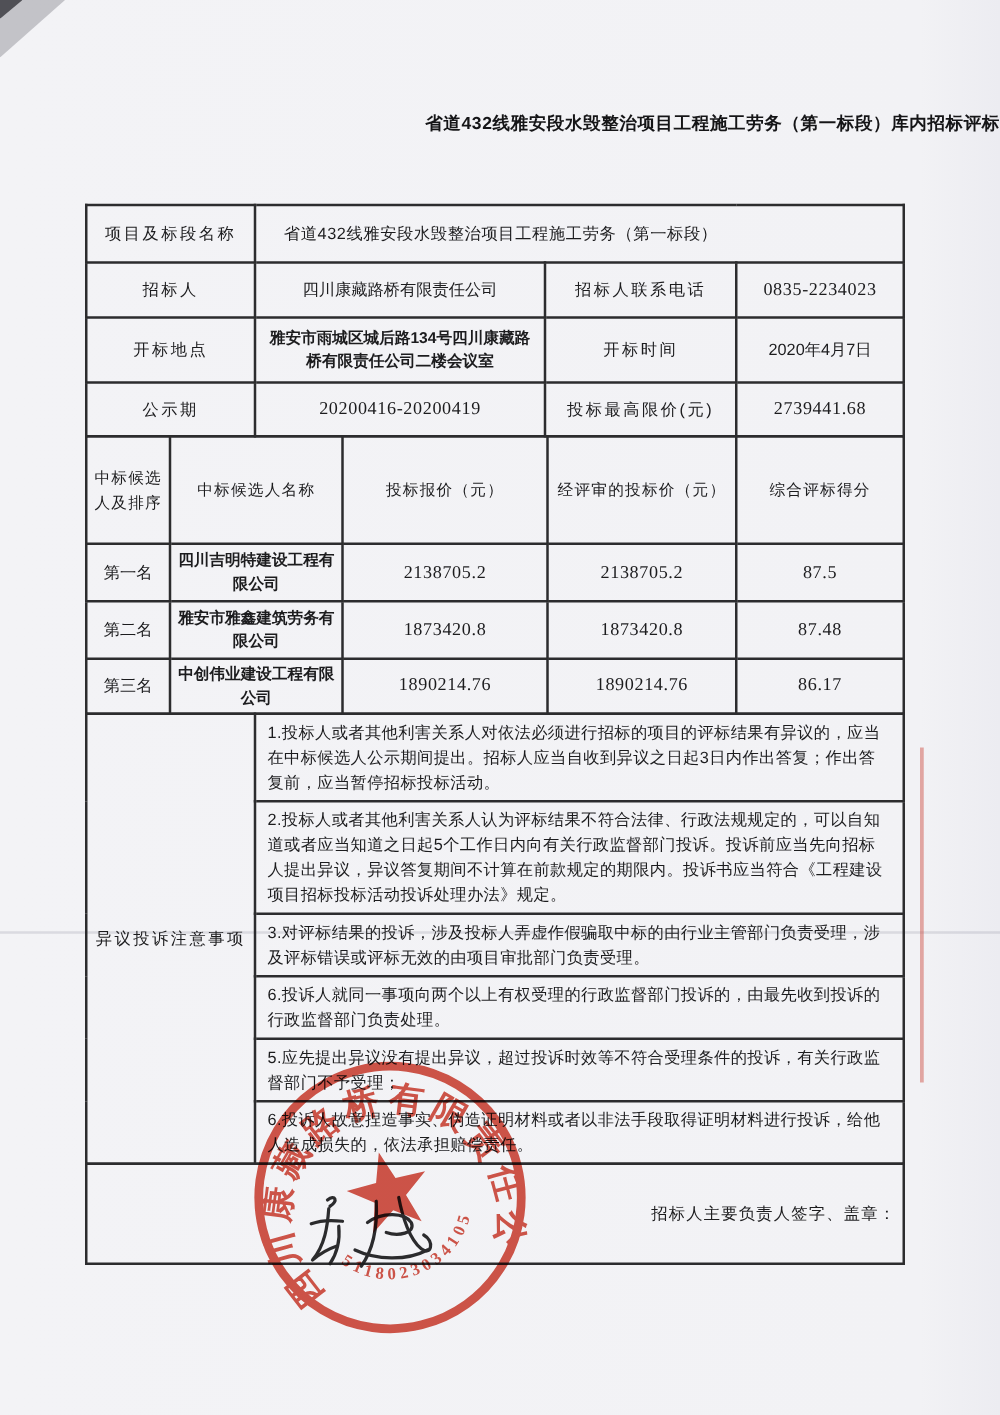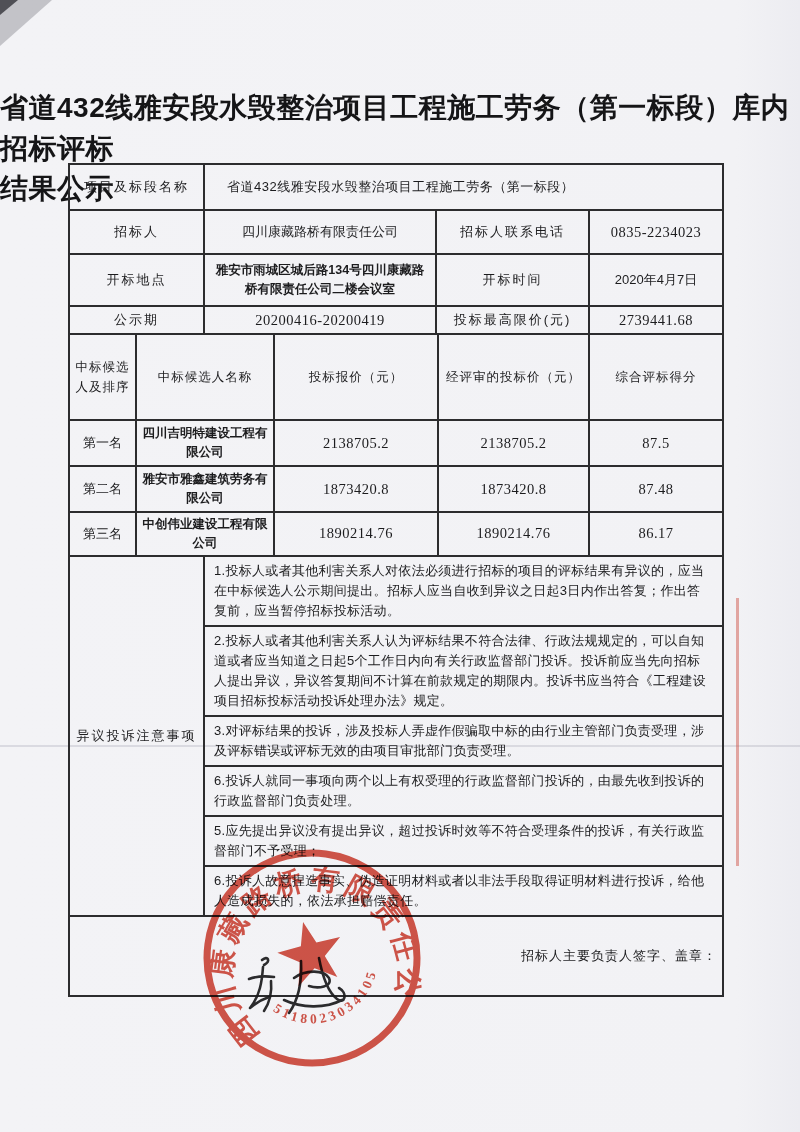--- a/index.html
+++ b/index.html
@@ -18,22 +18,22 @@
     background:#9a9aa2;clip-path:polygon(0 0,52px 0,0 46px);opacity:.55;}
   .corner-fold-dark{position:absolute;left:0;top:0;width:18px;height:15px;
     background:#3c3c42;clip-path:polygon(0 0,18px 0,0 15px);opacity:.85;}
   
   .crease-h{position:absolute;left:0;top:745px;width:800px;height:2px;
     background:rgba(130,130,150,.22);}
   .edge-red{position:absolute;left:736px;top:598px;width:3px;height:268px;
     background:rgba(205,70,60,.45);}
 
   .title{
-    position:absolute;left:0;top:88px;width:800px;text-align:left;
-    font-size:28px;font-weight:bold;line-height:1.45;letter-spacing:.5px;color:#151517;
+    position:absolute;left:0;top:88px;width:800px;text-align:right;
+    font-size:14px;font-weight:bold;line-height:1.45;letter-spacing:.5px;color:#151517;
   }
   .tables{position:absolute;left:68px;top:163px;width:654px;}
   table{border-collapse:collapse;table-layout:fixed;width:654px;}
   table + table{margin-top:-2px;}
   td{border:2px solid #2c2c2e;text-align:center;vertical-align:middle;
      font-size:13px;padding:2px 5px;overflow:hidden;color:#1c1c1e;margin-left:36px;}
   td.lbl{letter-spacing:2px;}
   td.val-left{text-align:left;padding-left:22px;letter-spacing:.5px;}
   td.num{font-family:"Liberation Serif","DejaVu Serif",serif;font-size:14.5px;letter-spacing:.5px;}
   td.name{font-size:12.5px;font-weight:bold;line-height:1.5;padding:2px 5px;}
@@ -53,21 +53,20 @@
 
 <div class="page">
 
   <div class="corner-fold"></div>
   <div class="corner-fold-dark"></div>
   <div class="crease-h"></div>
   <div class="edge-red"></div>
 
   <div class="title">
     <div>省道432线雅安段水毁整治项目工程施工劳务（第一标段）库内招标评标</div>
-    <div>结果公示</div>
   </div>
 
   <div class="tables">
 
     <table>
       <colgroup>
           <col style="width:135px">
           <col style="width:232px">
           <col style="width:153px">
           <col style="width:134px">
@@ -82,21 +81,21 @@
         <td>四川康藏路桥有限责任公司</td>
         <td class="lbl">招标人联系电话</td>
         <td class="num">0835-2234023</td>
       </tr>
       <tr style="height:52px">
         <td class="lbl">开标地点</td>
         <td style="line-height:1.5;font-weight:bold;font-size:12.5px">雅安市雨城区城后路134号四川康藏路桥有限责任公司二楼会议室</td>
         <td class="lbl">开标时间</td>
         <td>2020年4月7日</td>
       </tr>
-      <tr style="height:28px">
+      <tr style="height:43px">
         <td class="lbl">公示期</td>
         <td class="num">20200416-20200419</td>
         <td class="lbl">投标最高限价(元)</td>
         <td class="num">2739441.68</td>
       </tr>
     </tbody>
       </table>
 
     <table>
       <colgroup>

